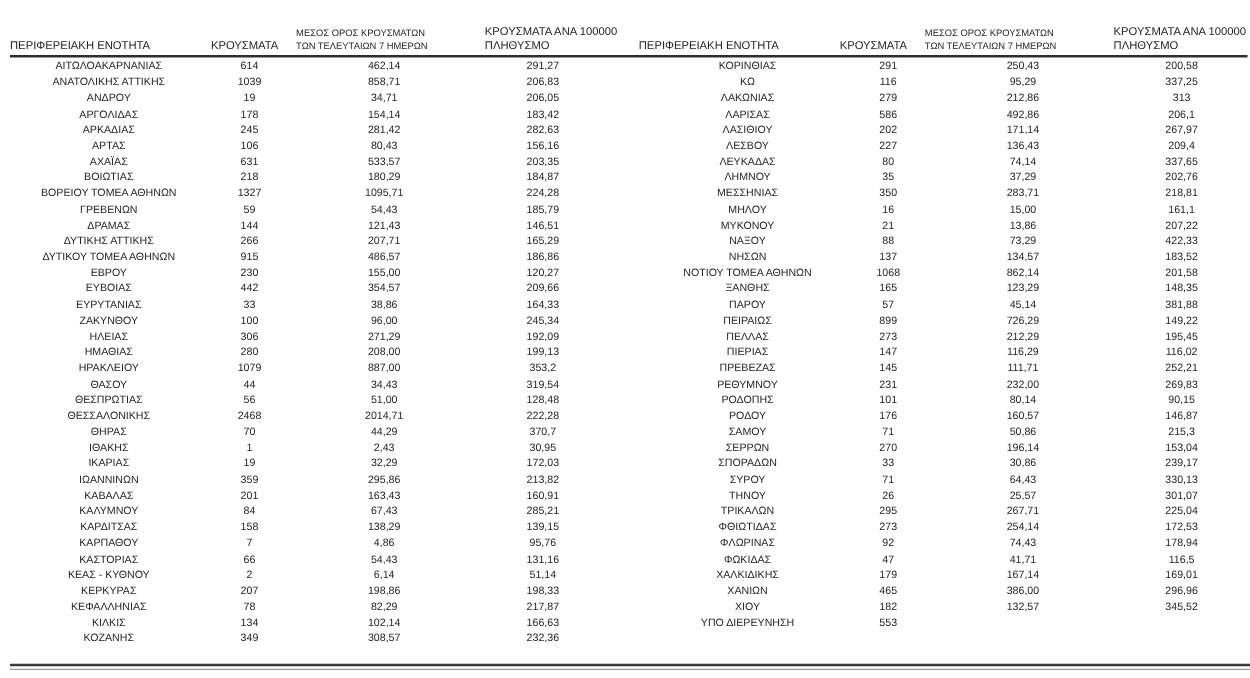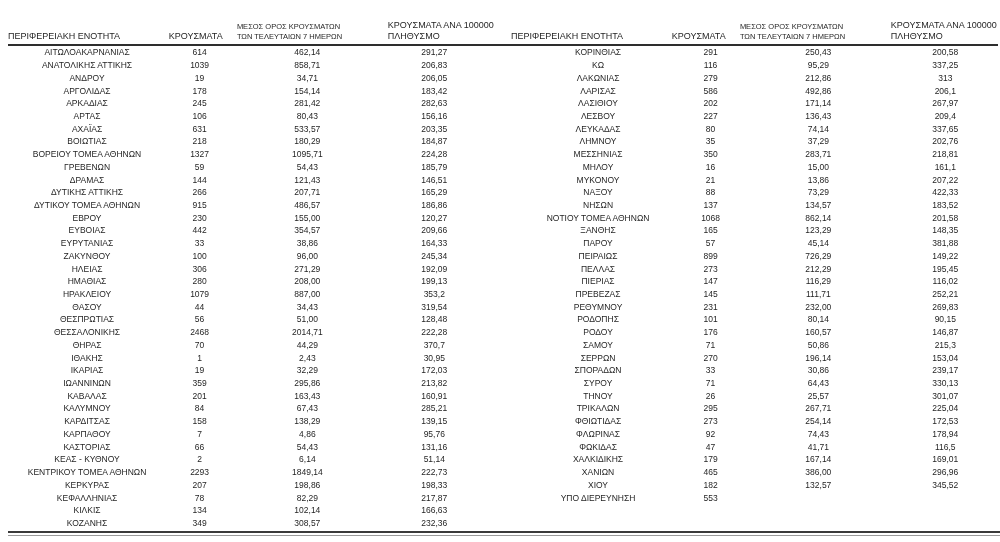--- a/index.html
+++ b/index.html
@@ -291,26 +291,20 @@
             <div class="tcell c2">54,43</div>
             <div class="tcell c3">131,16</div>
           </div>
           <div class="trow">
             <div class="tcell c0">ΚΕΑΣ - ΚΥΘΝΟΥ</div>
             <div class="tcell c1">2</div>
             <div class="tcell c2">6,14</div>
             <div class="tcell c3">51,14</div>
           </div>
           <div class="trow">
-            <div class="tcell c0">ΚΕΝΤΡΙΚΟΥ ΤΟΜΕΑ ΑΘΗΝΩΝ</div>
-            <div class="tcell c1">2293</div>
-            <div class="tcell c2">1849,14</div>
-            <div class="tcell c3">222,73</div>
-          </div>
-          <div class="trow">
             <div class="tcell c0">ΚΕΡΚΥΡΑΣ</div>
             <div class="tcell c1">207</div>
             <div class="tcell c2">198,86</div>
             <div class="tcell c3">198,33</div>
           </div>
           <div class="trow">
             <div class="tcell c0">ΚΕΦΑΛΛΗΝΙΑΣ</div>
             <div class="tcell c1">78</div>
             <div class="tcell c2">82,29</div>
             <div class="tcell c3">217,87</div>

